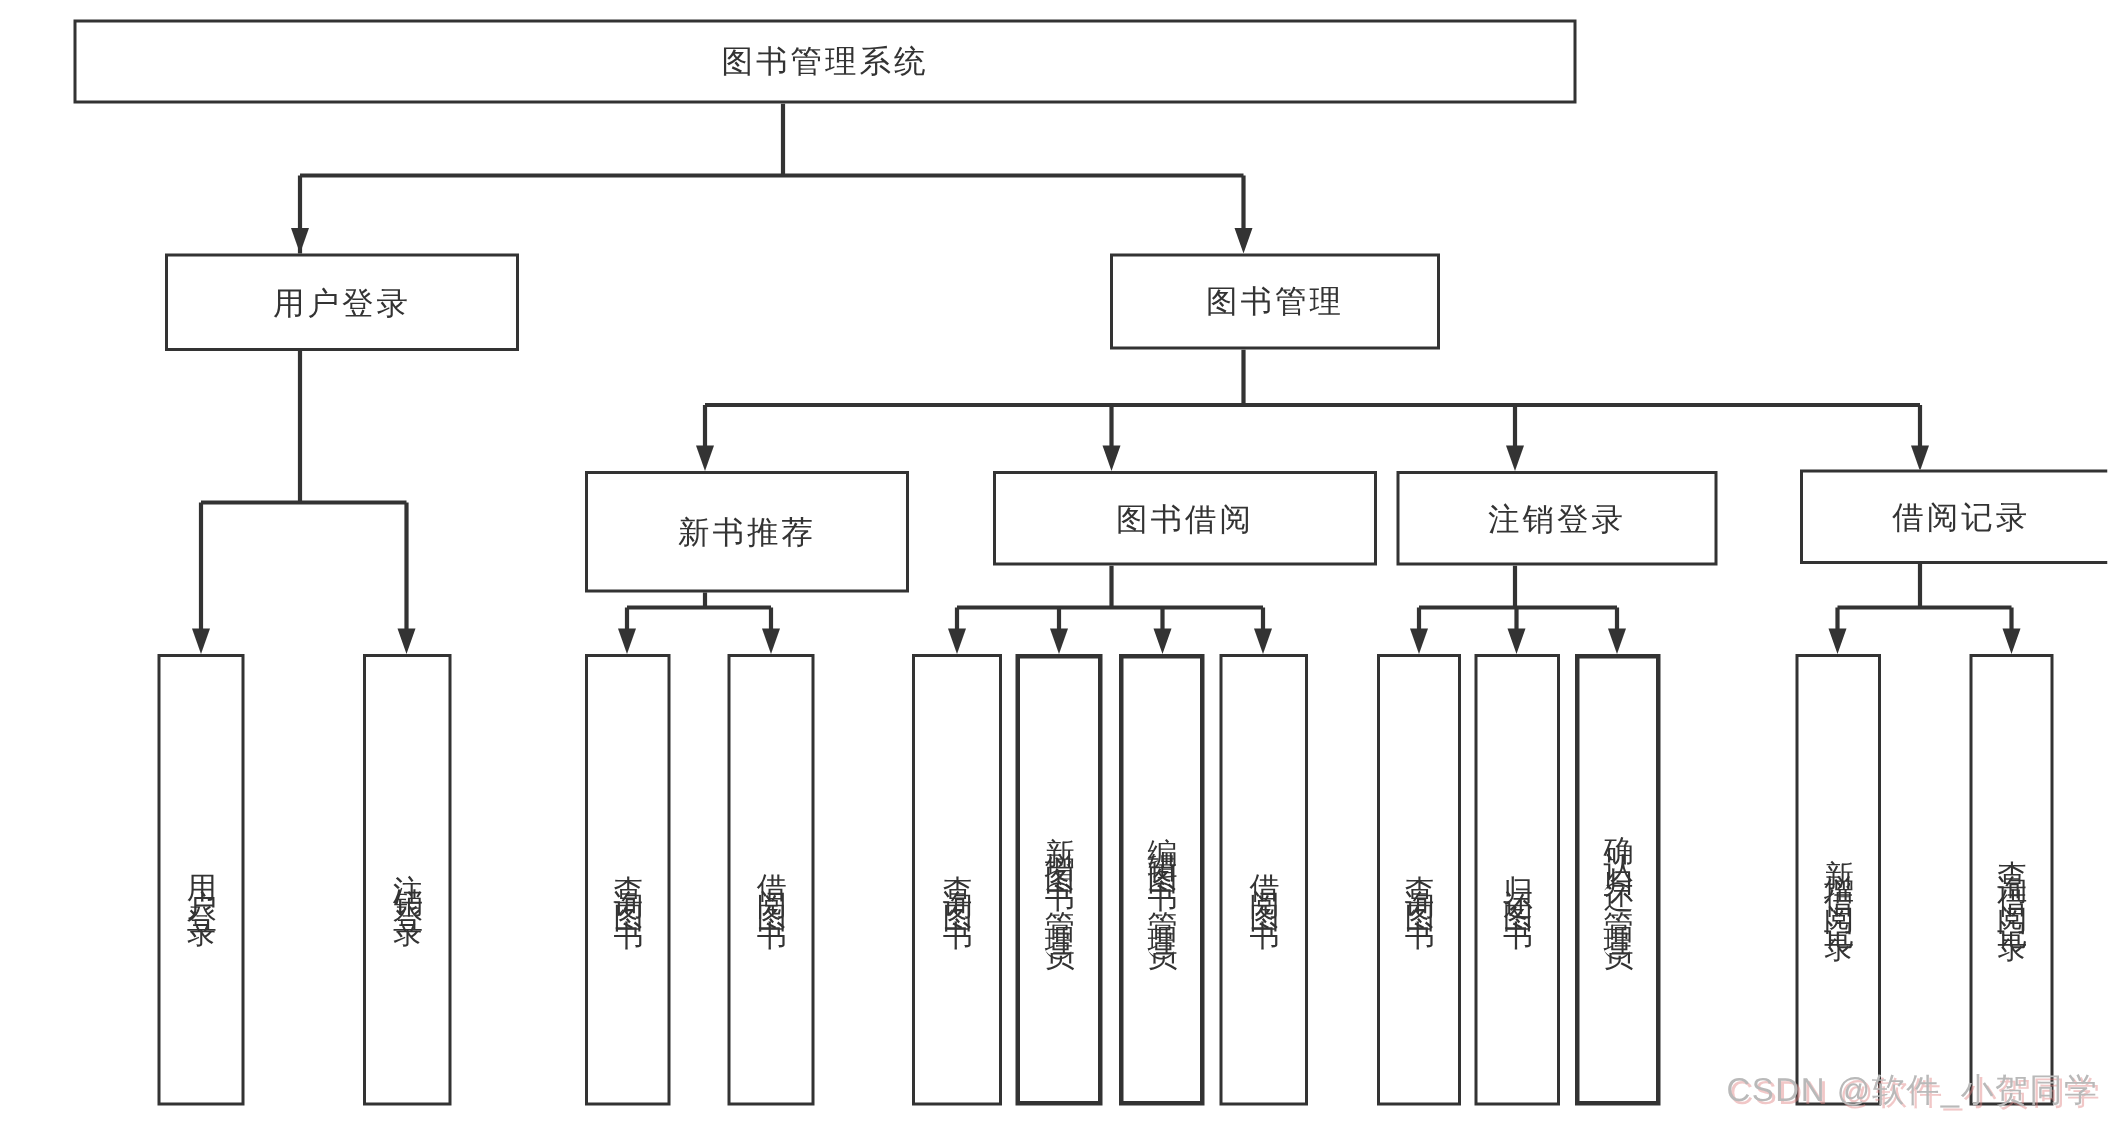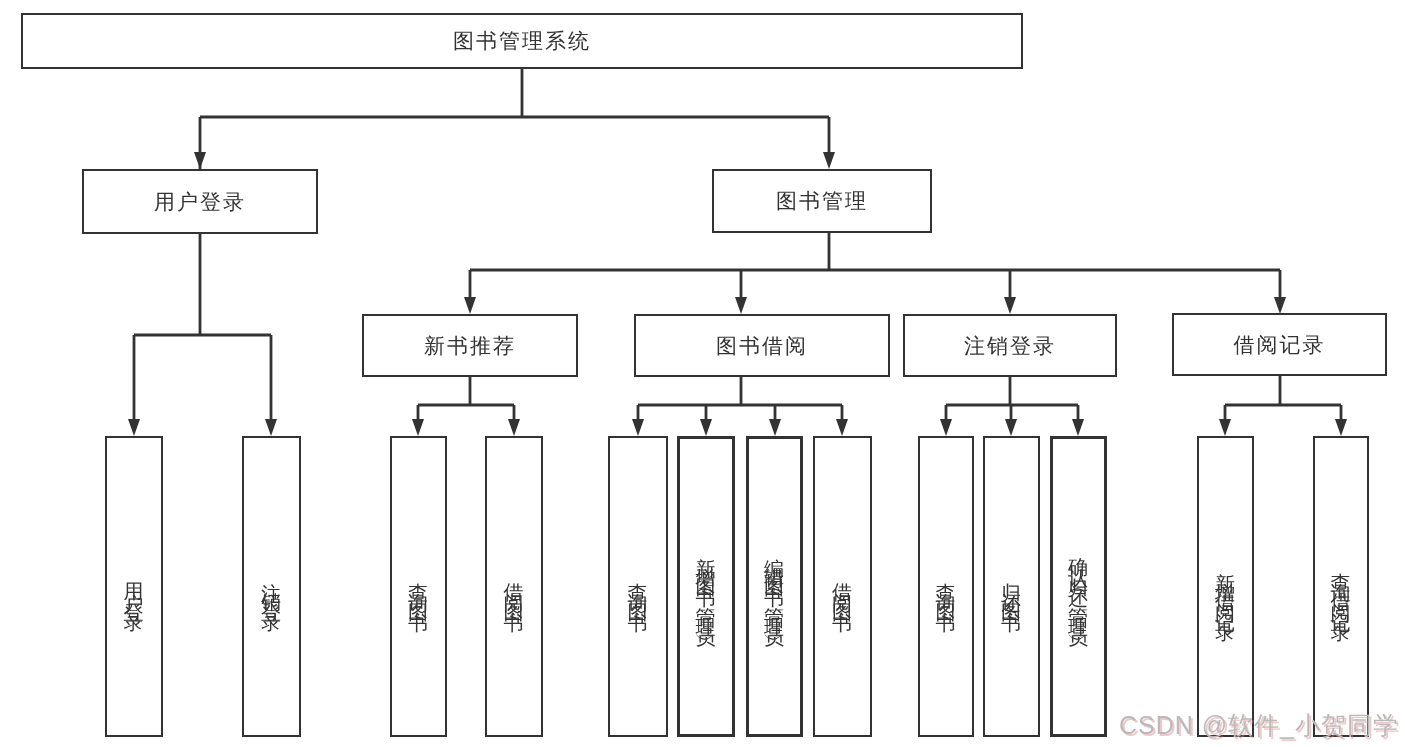--- a/index.html
+++ b/index.html
@@ -17,37 +17,38 @@
     background:#ffffff;
     border:2.5px solid #333333;
     display:flex;align-items:center;justify-content:center;
     color:#333333;
     z-index:1;
   }
   .hbox{
     font-size:21px;
     letter-spacing:2px;
     white-space:nowrap;
+    margin-left:28px;
   }
   .leaf{
     border-width:2px;
     font-size:20px;
     z-index:1;
   }
   .leaf .vtext{
     writing-mode:vertical-rl;
     text-orientation:mixed;
     letter-spacing:10px;
     line-height:1;
   }
   .leaf.thick{border-width:3px;}
   .watermark{
     position:absolute;
     right:6px;bottom:5px;
-    font-size:25px;
+    font-size:22px;
     color:#b9b9b9;
     text-shadow:2px 2px 0 rgba(224,130,130,0.45);
     letter-spacing:1px;
     white-space:nowrap;
     z-index:2;
   }
 </style>
 </head>
 <body>
 
@@ -109,21 +110,21 @@
     <span>图书管理系统</span>
   </div>
 
   <div class="node hbox" style="left:82px;top:169px;width:236px;height:65px;">
     <span>用户登录</span>
   </div>
   <div class="node hbox" style="left:712px;top:169px;width:220px;height:64px;">
     <span>图书管理</span>
   </div>
 
-  <div class="node hbox" style="left:362px;top:314px;width:216px;height:63px;">
+  <div class="node hbox" style="left:362px;top:314px;width:216px;height:81px;">
     <span>新书推荐</span>
   </div>
   <div class="node hbox" style="left:634px;top:314px;width:256px;height:63px;">
     <span>图书借阅</span>
   </div>
   <div class="node hbox" style="left:903px;top:314px;width:214px;height:63px;">
     <span>注销登录</span>
   </div>
   <div class="node hbox" style="left:1172px;top:313px;width:215px;height:63px;">
     <span>借阅记录</span>

